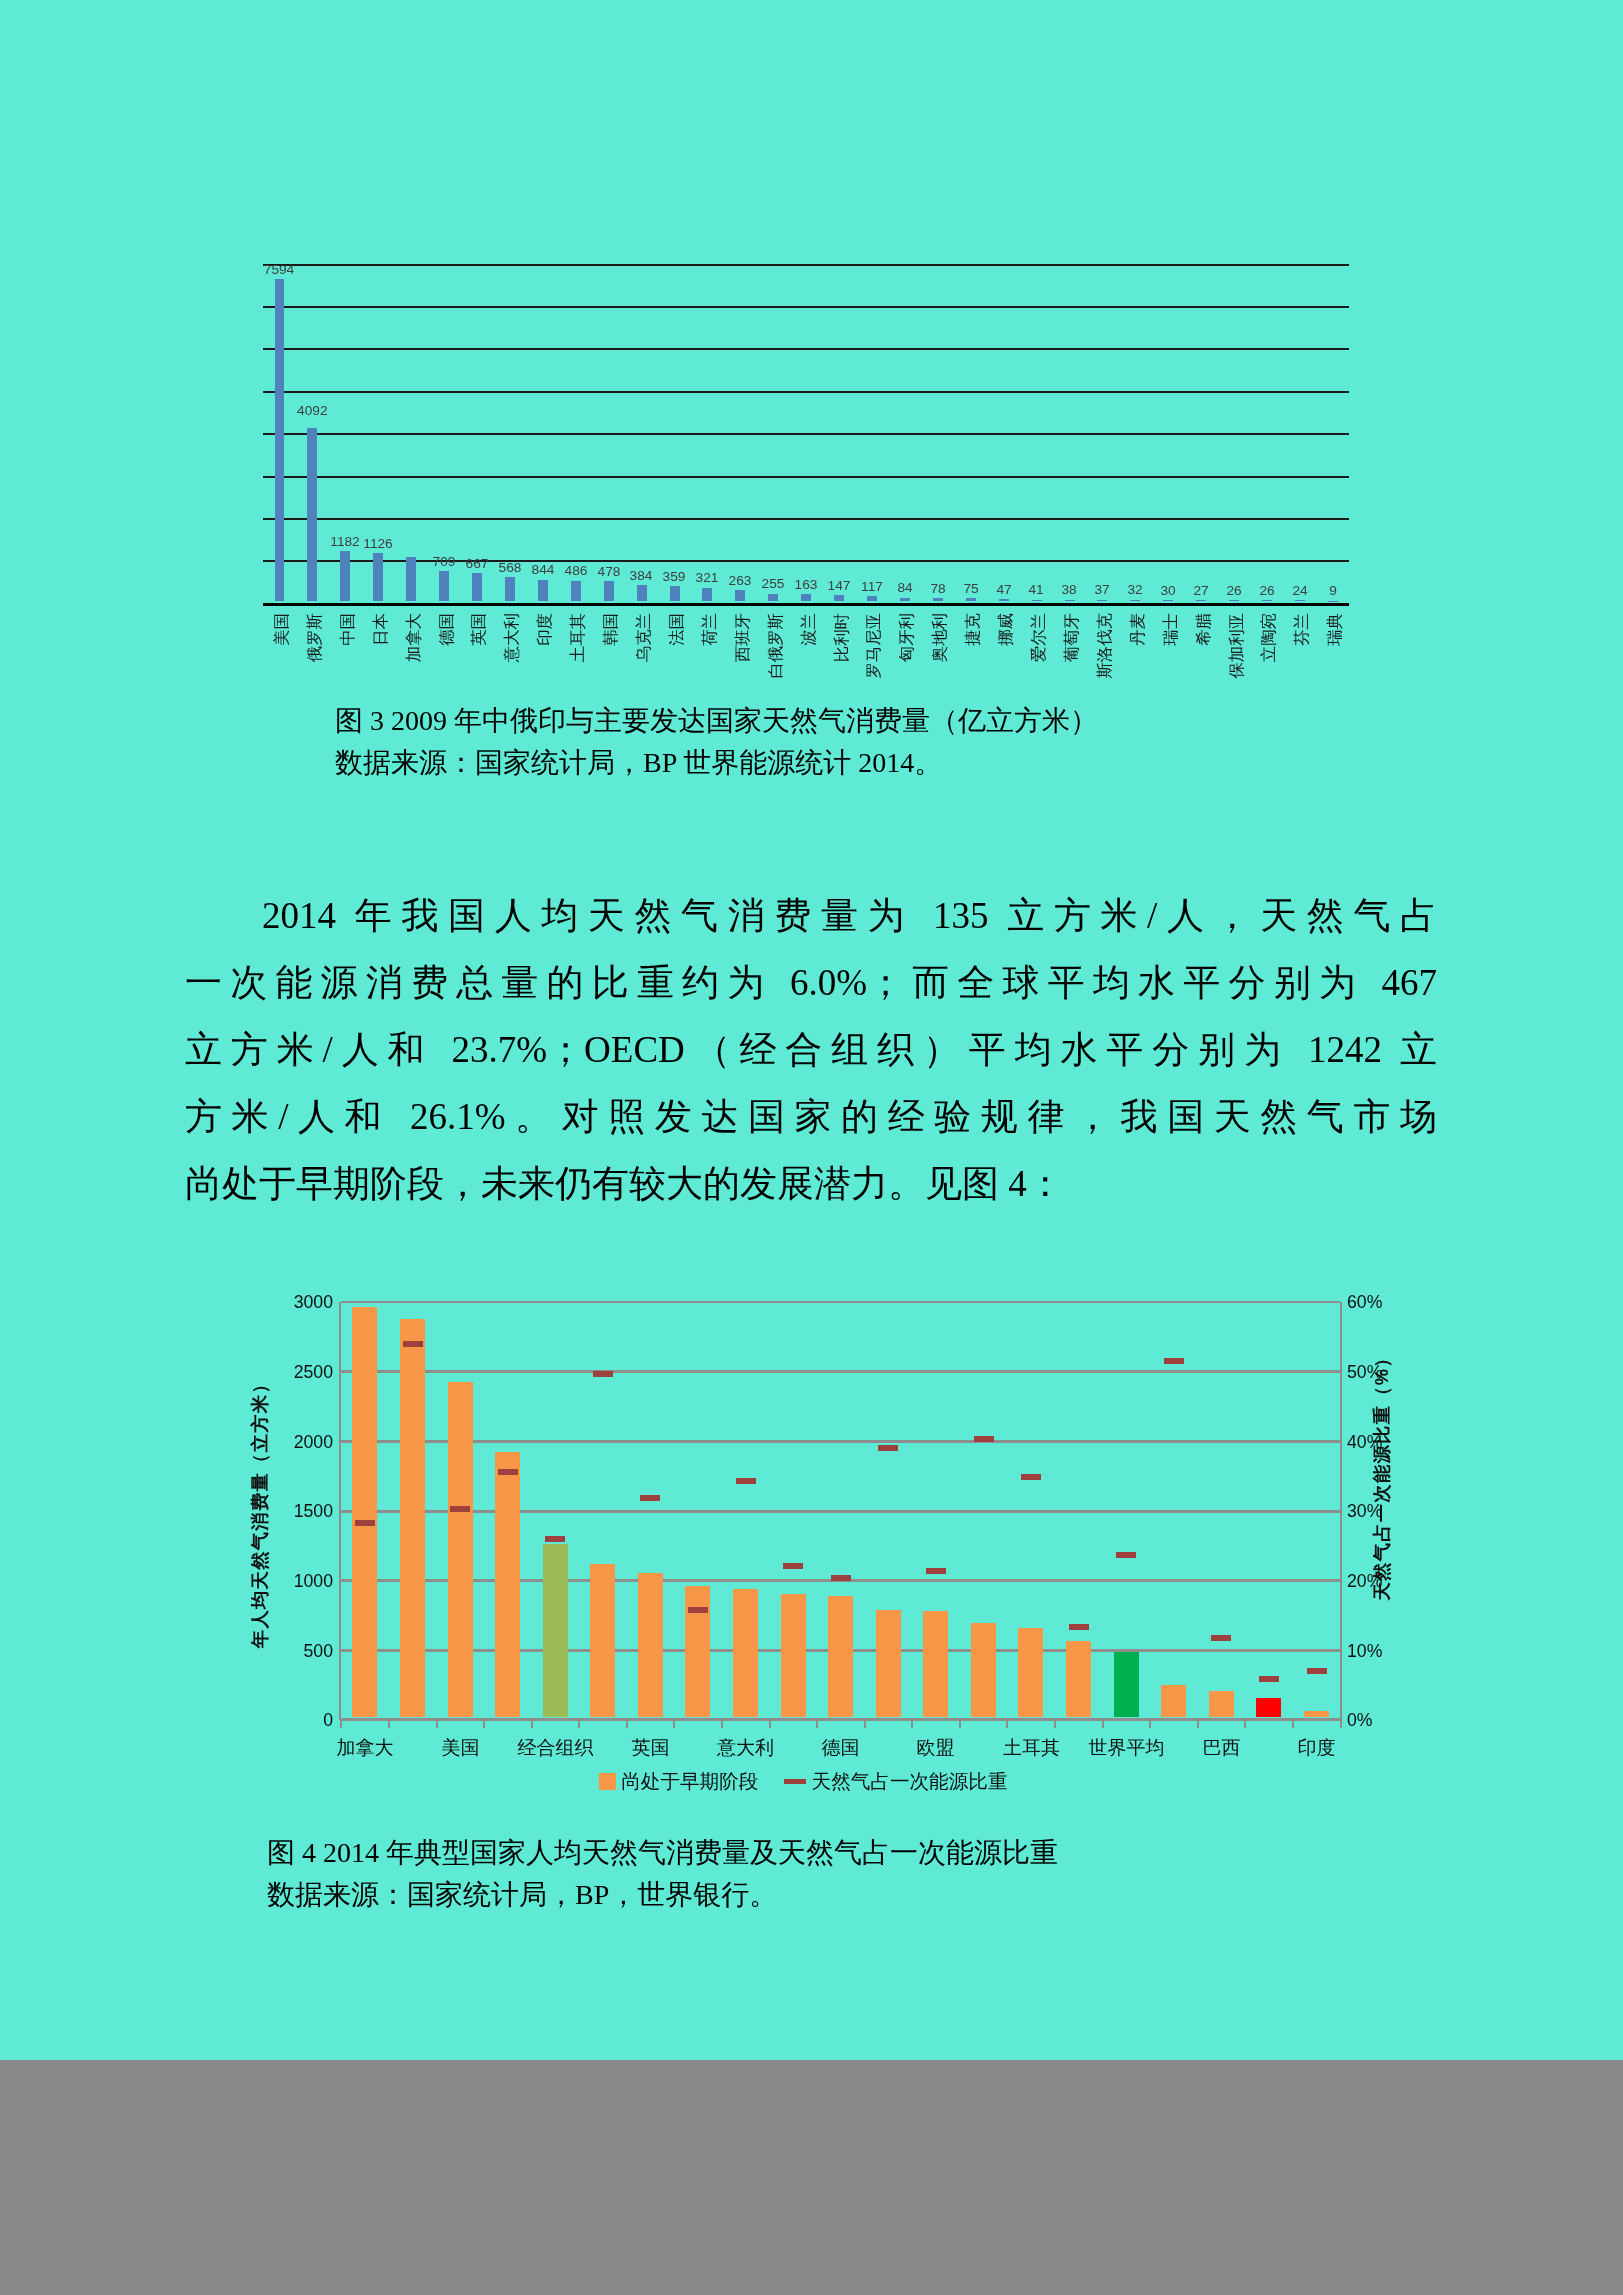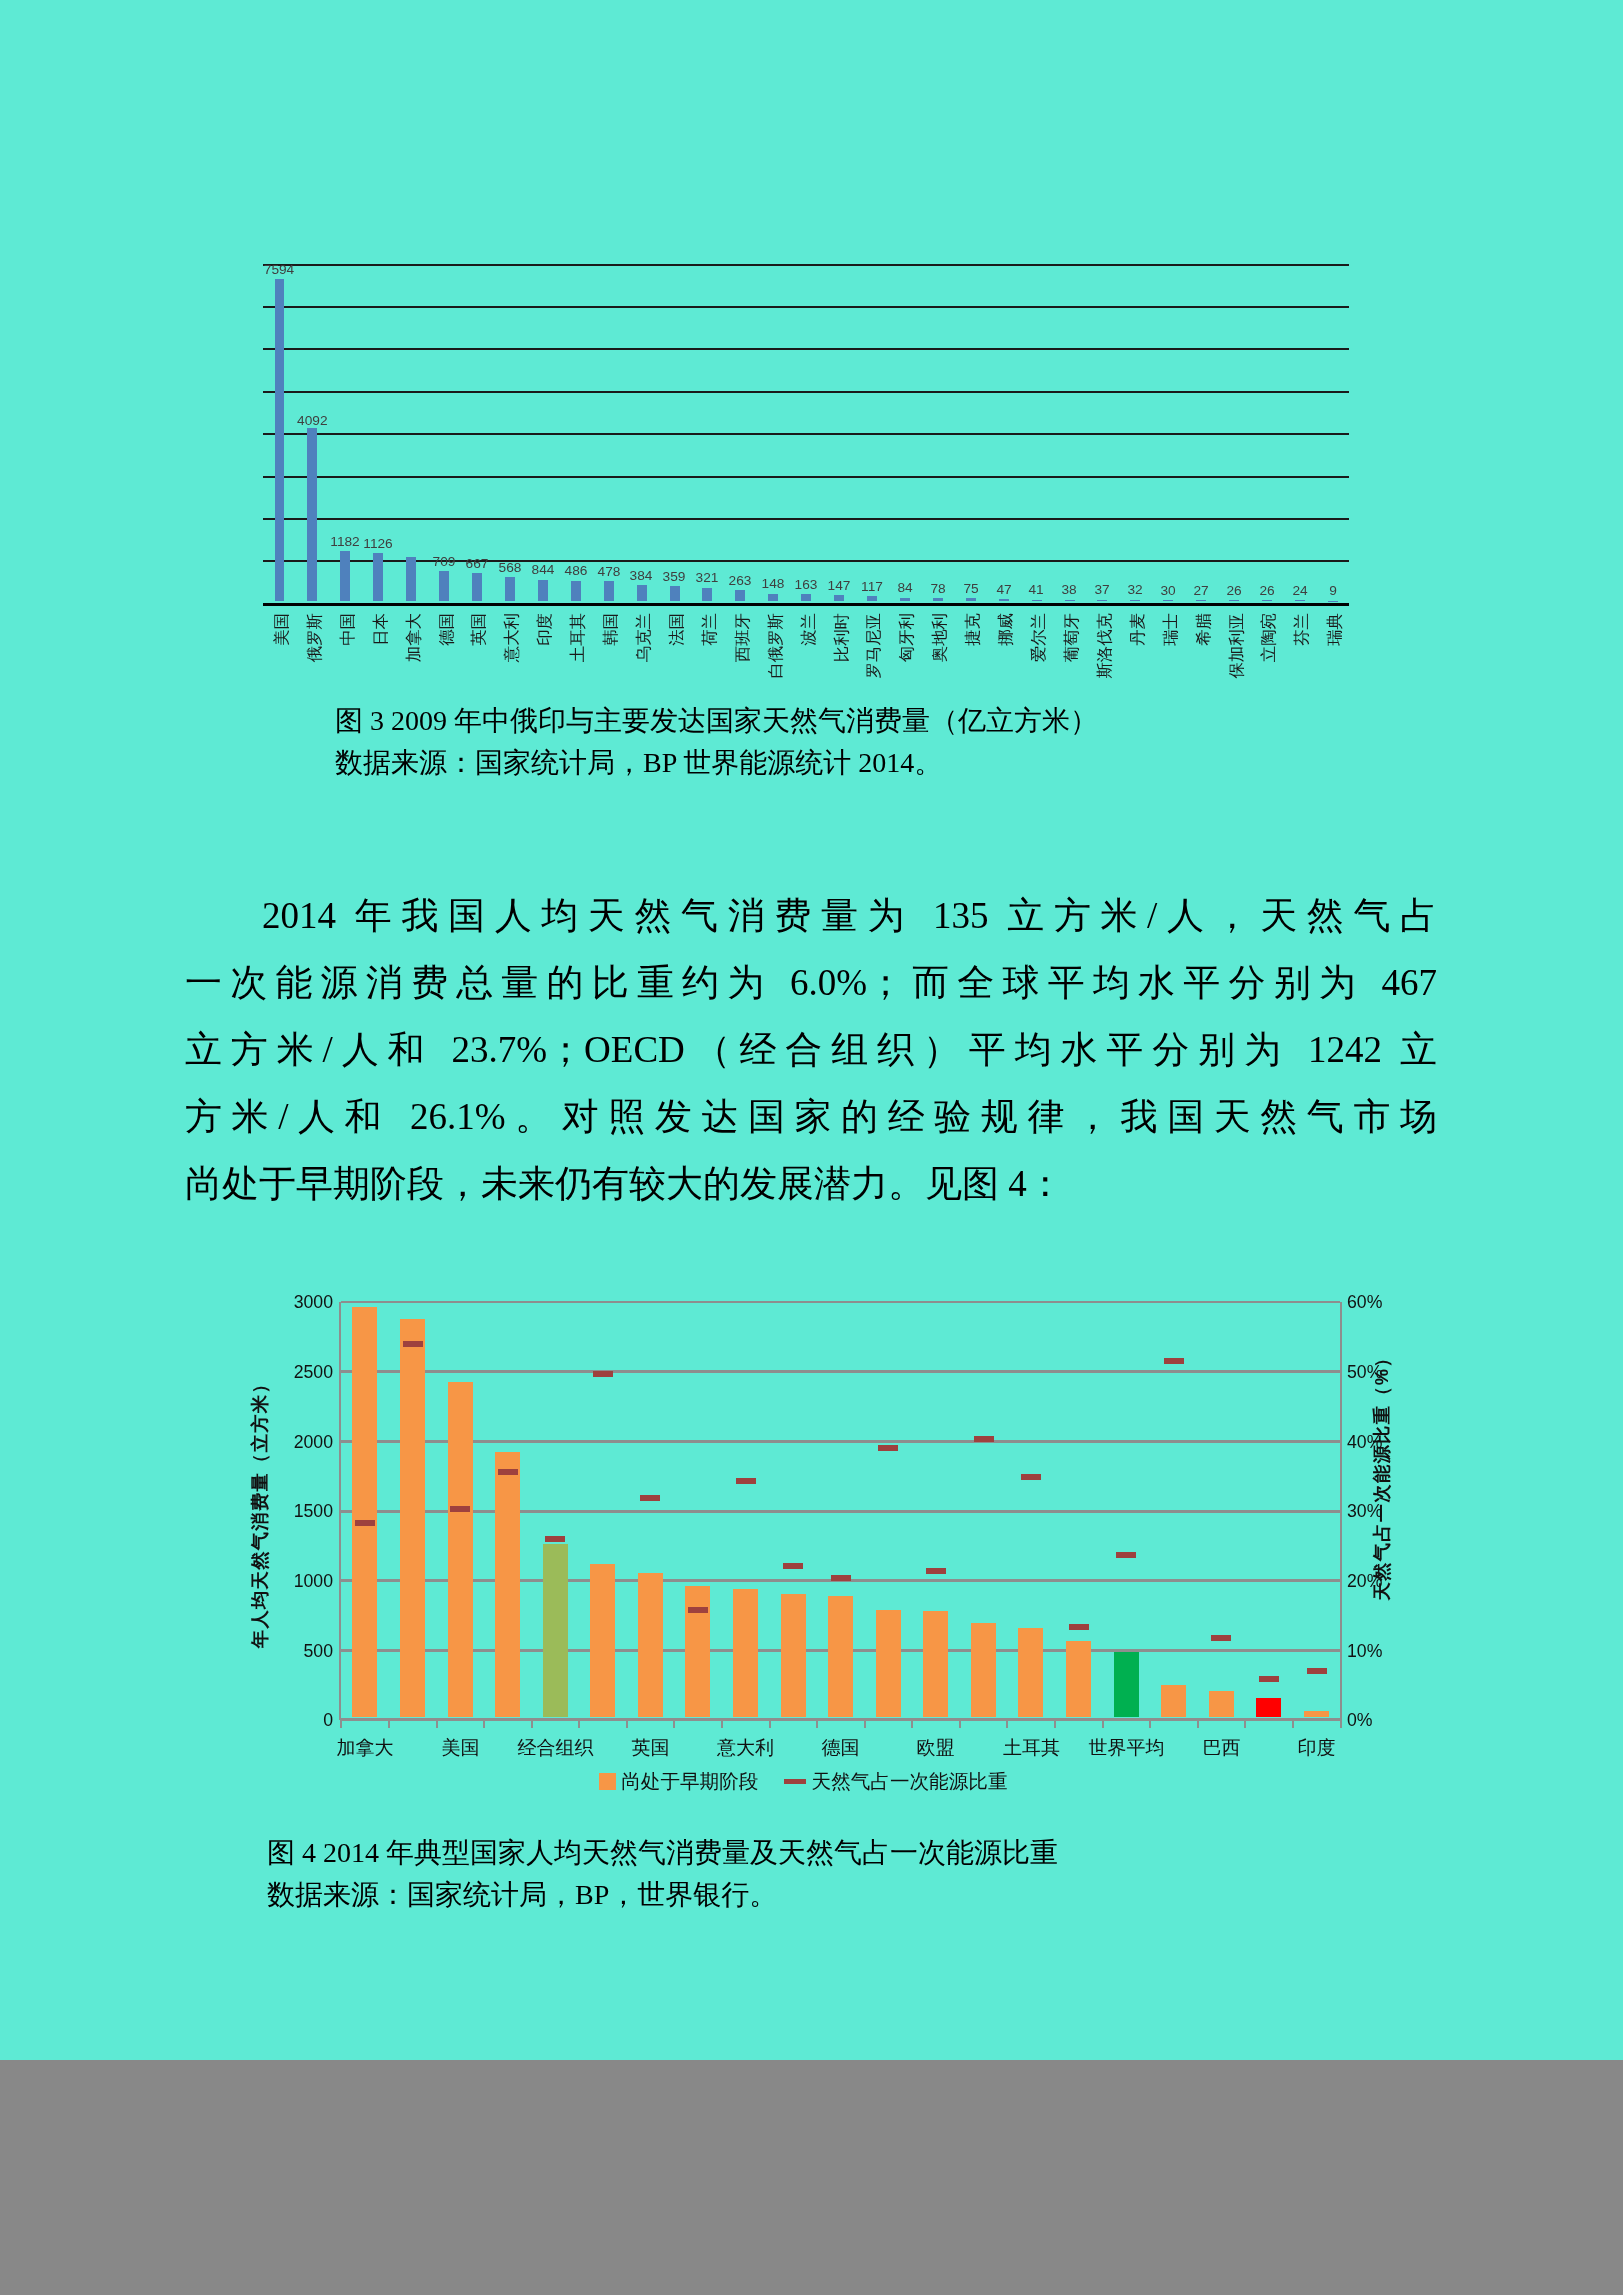--- a/index.html
+++ b/index.html
@@ -58,21 +58,21 @@
       <div class="g3" style="top: 211px;"></div>
       <div class="g3" style="top: 168px;"></div>
       <div class="g3" style="top: 126px;"></div>
       <div class="g3" style="top: 83px;"></div>
       <div class="g3" style="top: 41px;"></div>
       <div class="g3" style="top: -1.3px;"></div>
       <div class="bar3" style="left: 11.6px; width: 9.8px; height: 322px; background: rgb(79, 129, 189);"></div>
       <div class="lb3" style="left: -33px; bottom: 327px;">7594</div>
       <span class="v cat3" style="left: 8px; top: 348px;">美国</span>
       <div class="bar3" style="left: 44px; width: 9.8px; height: 173px; background: rgb(79, 129, 189);"></div>
-      <div class="lb3" style="left: 0.3px; bottom: 176px;">4092</div>
+      <div class="lb3" style="left: 0.3px; bottom: 186px;">4092</div>
       <span class="v cat3" style="left: 41px; top: 348px;">俄罗斯</span>
       <div class="bar3" style="left: 77px; width: 9.8px; height: 50px; background: rgb(79, 129, 189);"></div>
       <div class="lb3" style="left: 33px; bottom: 55px;">1182</div>
       <span class="v cat3" style="left: 74px; top: 348px;">中国</span>
       <div class="bar3" style="left: 110px; width: 9.8px; height: 48px; background: rgb(79, 129, 189);"></div>
       <div class="lb3" style="left: 66px; bottom: 53px;">1126</div>
       <span class="v cat3" style="left: 107px; top: 348px;">日本</span>
       <div class="bar3" style="left: 143px; width: 9.8px; height: 44px; background: rgb(79, 129, 189);"></div>
       <div class="lb3" style="left: 99px; bottom: 49px;"></div>
       <span class="v cat3" style="left: 140px; top: 348px;">加拿大</span>
@@ -100,21 +100,21 @@
       <div class="bar3" style="left: 407px; width: 9.8px; height: 15px; background: rgb(79, 129, 189);"></div>
       <div class="lb3" style="left: 362px; bottom: 20.4px;">359</div>
       <span class="v cat3" style="left: 403px; top: 348px;">法国</span>
       <div class="bar3" style="left: 439px; width: 9.8px; height: 13.6px; background: rgb(79, 129, 189);"></div>
       <div class="lb3" style="left: 395px; bottom: 19px;">321</div>
       <span class="v cat3" style="left: 436px; top: 348px;">荷兰</span>
       <div class="bar3" style="left: 472px; width: 9.8px; height: 11px; background: rgb(79, 129, 189);"></div>
       <div class="lb3" style="left: 428px; bottom: 16.4px;">263</div>
       <span class="v cat3" style="left: 469px; top: 348px;">西班牙</span>
       <div class="bar3" style="left: 505px; width: 9.8px; height: 7.8px; background: rgb(79, 129, 189);"></div>
-      <div class="lb3" style="left: 461px; bottom: 13px;">148</div>
+      <div class="lb3" style="left: 461px; bottom: 13px;">255</div>
       <span class="v cat3" style="left: 502px; top: 348px;">白俄罗斯</span>
       <div class="bar3" style="left: 538px; width: 9.8px; height: 7px; background: rgb(79, 129, 189);"></div>
       <div class="lb3" style="left: 494px; bottom: 12px;">163</div>
       <span class="v cat3" style="left: 535px; top: 348px;">波兰</span>
       <div class="bar3" style="left: 571px; width: 9.8px; height: 6.2px; background: rgb(79, 129, 189);"></div>
       <div class="lb3" style="left: 527px; bottom: 11.5px;">147</div>
       <span class="v cat3" style="left: 568px; top: 348px;">比利时</span>
       <div class="bar3" style="left: 604px; width: 9.8px; height: 5px; background: rgb(79, 129, 189);"></div>
       <div class="lb3" style="left: 560px; bottom: 10.2px;">117</div>
       <span class="v cat3" style="left: 600px; top: 348px;">罗马尼亚</span>

